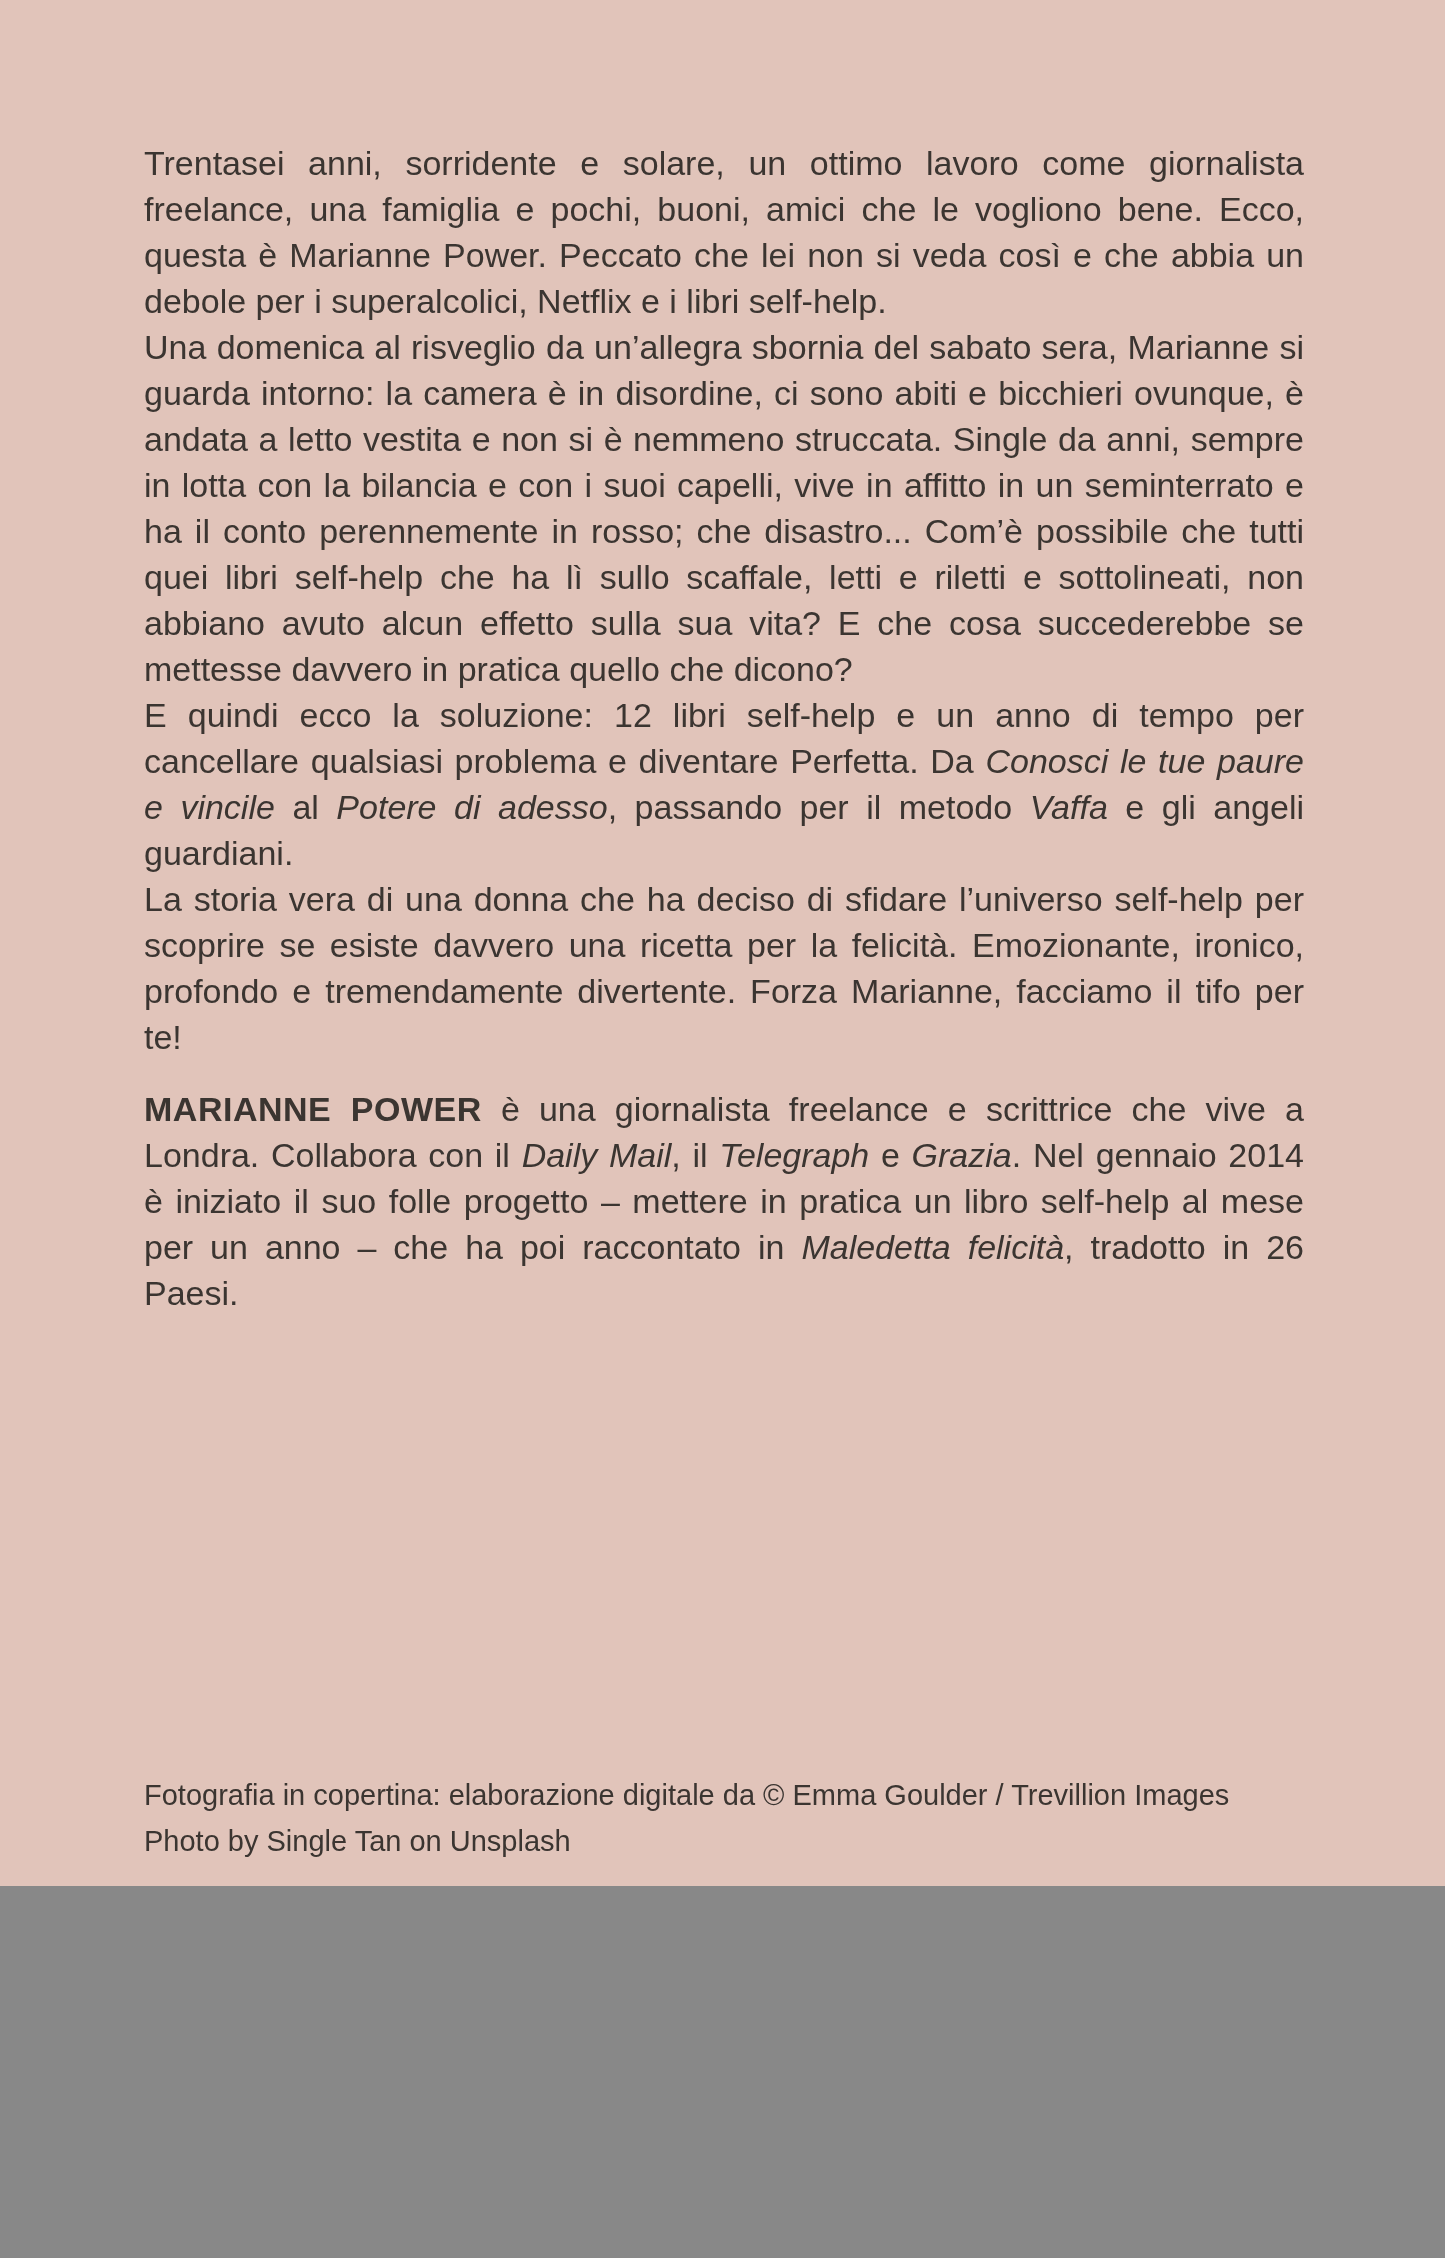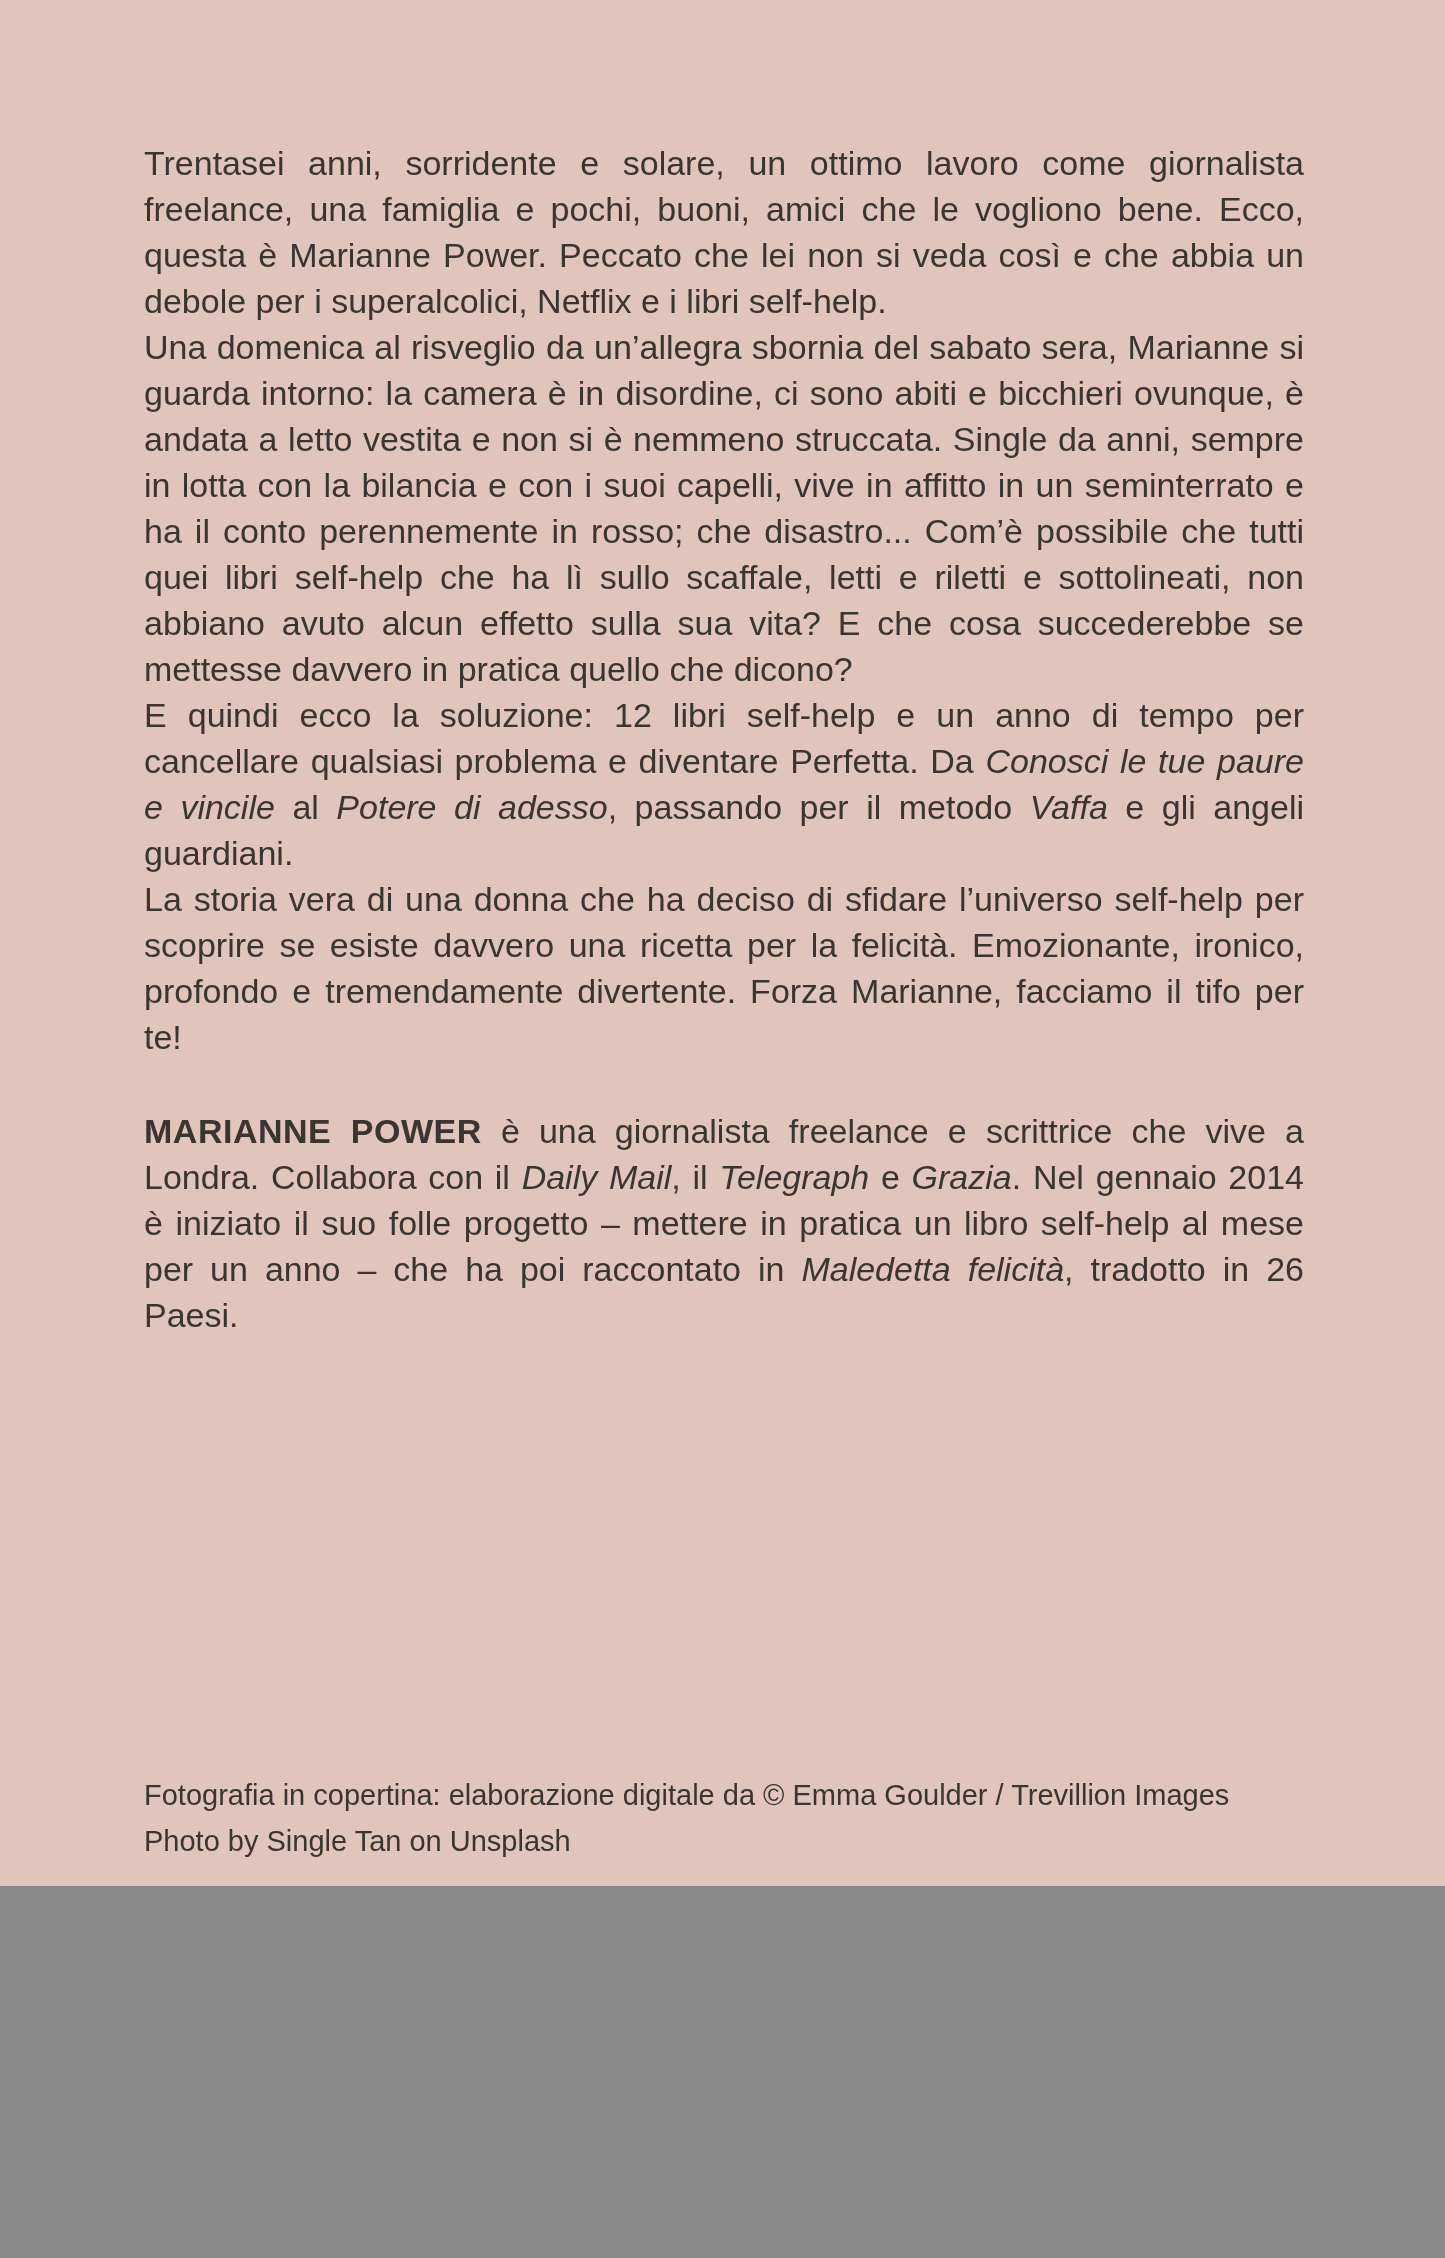--- a/index.html
+++ b/index.html
@@ -34,21 +34,21 @@
     font-size: 34px;
     line-height: 46px;
     text-align: justify;
     hyphens: auto;
     -webkit-hyphens: auto;
   }
   .para {
     margin: 0;
   }
   .bio {
-    margin-top: 48px;
+    margin-top: 26px;
   }
   .author-name {
     font-weight: bold;
     letter-spacing: 0.5px;
   }
   em {
     font-style: italic;
   }
   .credits {
     position: absolute;

